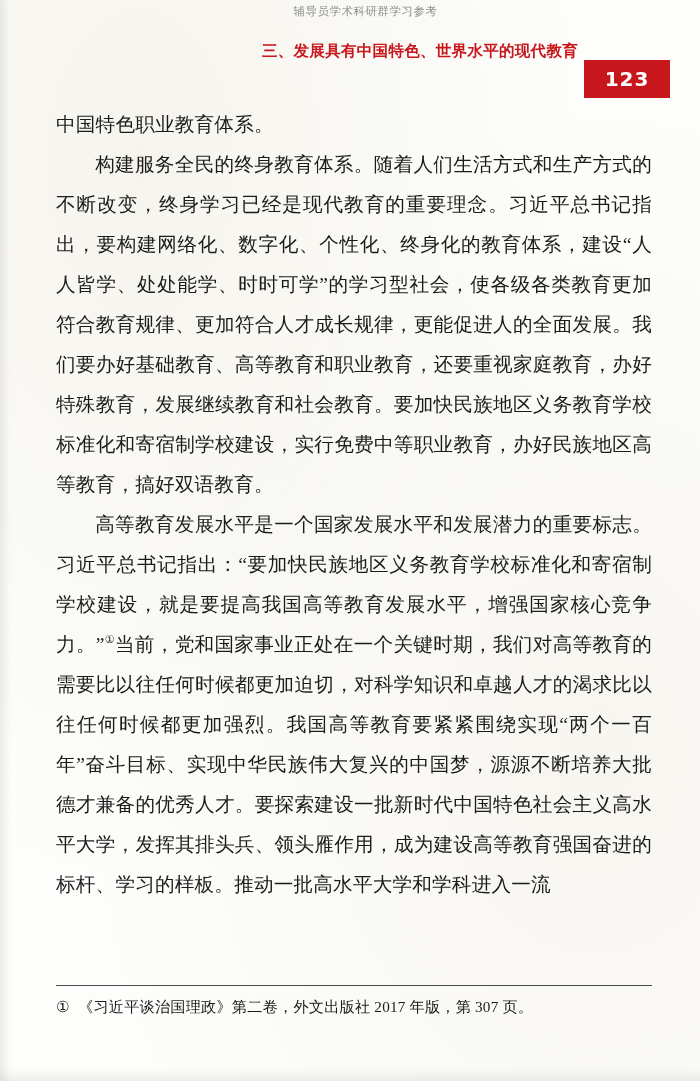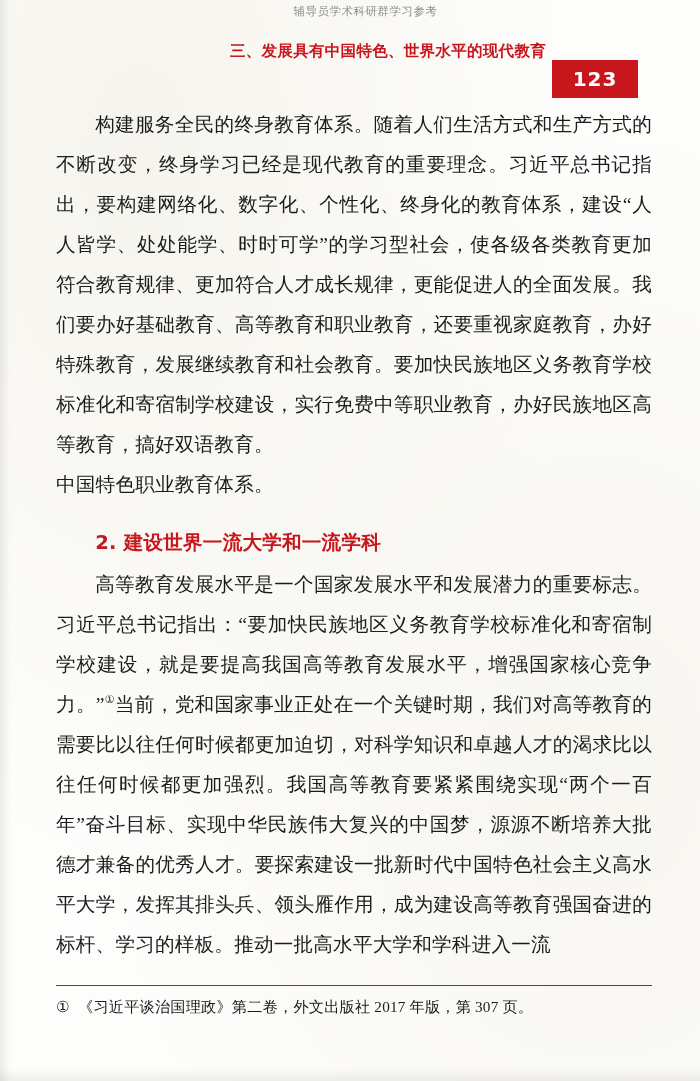--- a/index.html
+++ b/index.html
@@ -39,21 +39,21 @@
     font-family: "DejaVu Sans", sans-serif;
     font-size: 11.5px;
     color: #8d8d8d;
     letter-spacing: 0.5px;
     margin-left: 31px;
   }
   .header {
     position: absolute;
     top: 38px;
     left: 56px;
-    right: 46px;
+    right: 14px;
     height: 30px;
   }
   .header-title {
     position: absolute;
     right: 108px;
     top: 3px;
     font-family: "DejaVu Sans", "Liberation Sans", sans-serif;
     font-weight: bold;
     font-size: 15.5px;
     color: #c8161d;
@@ -158,23 +158,22 @@
   <div class="paper-tint"></div>
 
   <div class="watermark">辅导员学术科研群学习参考</div>
 
   <div class="header">
     <div class="header-title">三、发展具有中国特色、世界水平的现代教育</div>
     <div class="page-number-box">123</div>
   </div>
 
   <div class="content">
+    <p class="body-text">中国特色职业教育体系。</p>
     <p class="body-text indent">构建服务全民的终身教育体系。随着人们生活方式和生产方式的不断改变，终身学习已经是现代教育的重要理念。习近平总书记指出，要构建网络化、数字化、个性化、终身化的教育体系，建设“人人皆学、处处能学、时时可学”的学习型社会，使各级各类教育更加符合教育规律、更加符合人才成长规律，更能促进人的全面发展。我们要办好基础教育、高等教育和职业教育，还要重视家庭教育，办好特殊教育，发展继续教育和社会教育。要加快民族地区义务教育学校标准化和寄宿制学校建设，实行免费中等职业教育，办好民族地区高等教育，搞好双语教育。</p>
-    <p class="body-text">中国特色职业教育体系。</p>
-    <h2 class="section-heading">2. 建设世界一流大学和一流学科</h2>
     <p class="body-text indent"><span>高等教育发展水平是一个国家发展水平和发展潜力的重要标志。习近平总书记指出：“要加快民族地区义务教育学校标准化和寄宿制学校建设，就是要提高我国高等教育发展水平，增强国家核心竞争力。”</span><sup class="footnote-mark">①</sup><span>当前，党和国家事业正处在一个关键时期，我们对高等教育的需要比以往任何时候都更加迫切，对科学知识和卓越人才的渴求比以往任何时候都更加强烈。我国高等教育要紧紧围绕实现“两个一百年”奋斗目标、实现中华民族伟大复兴的中国梦，源源不断培养大批德才兼备的优秀人才。要探索建设一批新时代中国特色社会主义高水平大学，发挥其排头兵、领头雁作用，成为建设高等教育强国奋进的标杆、学习的样板。推动一批高水平大学和学科进入一流</span></p>
   </div>
 
   <div class="footnote-area">
     <div class="footnote-rule"></div>
     <div class="footnote-text">
       <span class="footnote-num">①</span><span>《习近平谈治国理政》第二卷，外文出版社 2017 年版，第 307 页。</span>
     </div>
   </div>
 

